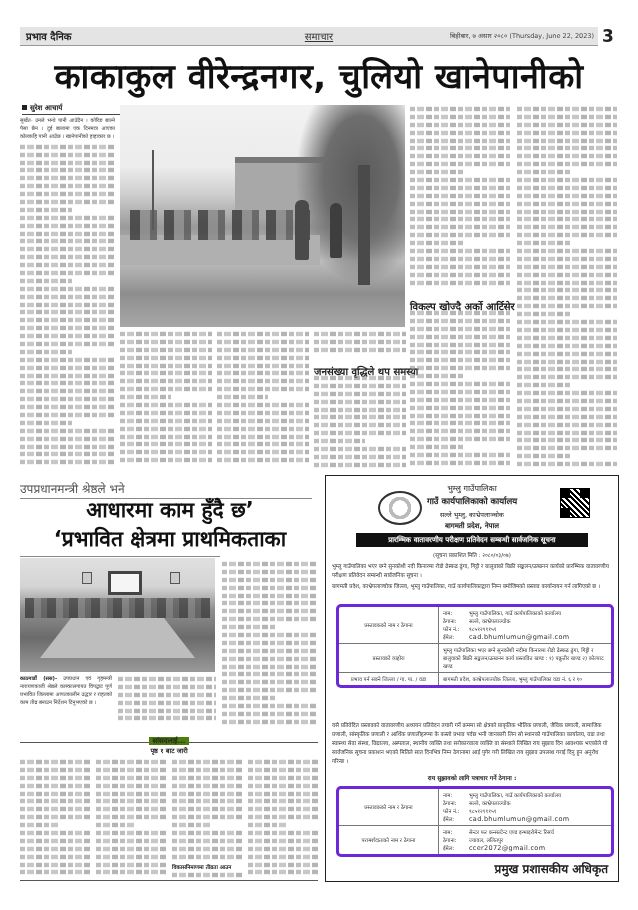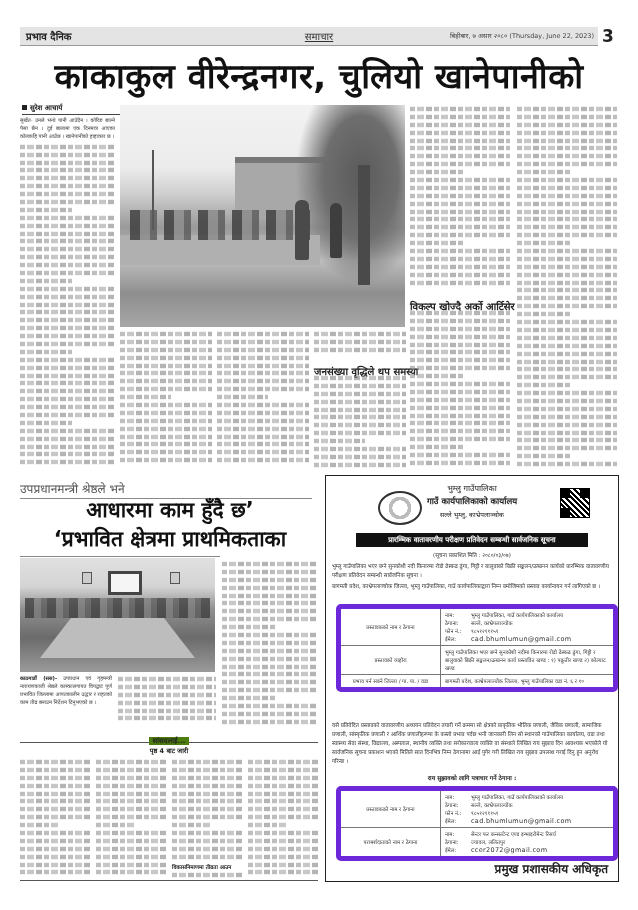--- a/index.html
+++ b/index.html
@@ -80,21 +80,21 @@
       repeating-linear-gradient(45deg,#000 0 2px,#fff 2px 4px); border:1px solid #000; }
   .ad .org { position:absolute; left:0; width:292px; text-align:center; color:#222; }
   .ad .o1 { top:6px; font-size:8px; font-weight:normal; }
   .ad .o2 { top:19px; font-size:8.5px; font-weight:bold; }
   .ad .o3 { top:34px; font-size:6.5px; }
   .ad .o4 { top:45px; font-size:7px; font-weight:bold; }
   .ad .banner { position:absolute; left:30px; top:57px; width:232px; height:14px; background:#111; color:#fff;
                 font-size:7px; font-weight:bold; text-align:center; line-height:14px; }
   .ad .pubdate { position:absolute; left:0; top:75px; width:292px; text-align:center; font-size:5.5px; color:#333; }
   .ad .para { position:absolute; left:6px; width:280px; font-size:5.5px; line-height:8.5px; color:#333; }
-  .ad .tbl { position:absolute; left:10px; width:272px; border:5px solid #6d28d9; border-radius:5px; }
+  .ad .tbl { position:absolute; left:10px; width:272px; border:3px solid #6d28d9; border-radius:5px; }
   .ad .row { display:flex; border-bottom:1px solid #777; }
   .ad .row:last-child { border-bottom:none; }
   .ad .lbl { width:95px; border-right:1px solid #777; font-size:5.3px; display:flex; align-items:center; justify-content:center; text-align:center; color:#333; padding:2px; }
   .ad .val { flex:1; padding:2px 4px; font-size:5.3px; line-height:8px; color:#333; }
   .ad .kv { display:flex; }
   .ad .k { width:26px; }
   .ad .email { font-family:"DejaVu Sans", sans-serif; font-size:6.5px; letter-spacing:.3px; }
   .ad .mid { position:absolute; left:0; width:292px; text-align:center; font-size:6px; font-weight:bold; color:#222; }
   .ad .sign { position:absolute; right:10px; bottom:4px; font-size:12px; font-weight:bold; color:#222; }
 </style>
@@ -391,21 +391,21 @@
         <span class="line"></span>
         <span class="line" style="width: 55%;"></span>
         <span class="line"></span>
         <span class="line"></span>
         <span class="line"></span>
       </div>
     </div>
 
   <div class="rule3"></div>
   <div class="contlabel"><span>सांसदलाई...</span></div>
-  <div class="contsub">पृष्ठ 4 बाट जारी</div>
+  <div class="contsub">पृष्ठ १ बाट जारी</div>
 
   <div class="col" style="left:0;top:758px;width:70px;height:120px;">
       <div class="fill">
         <span class="line"></span>
         <span class="line"></span>
         <span class="line"></span>
         <span class="line"></span>
         <span class="line"></span>
         <span class="line"></span>
         <span class="line"></span>
@@ -481,20 +481,21 @@
       </div>
     </div>
   <div class="rule4"></div>
 
   <div class="ad">
     <div class="logo"></div>
     <div class="qr"></div>
     <div class="org o1">भुम्लु गाउँपालिका</div>
     <div class="org o3">सल्ले भुम्लु, काभ्रेपलाञ्चोक</div>
     <div class="org o2">गाउँ कार्यपालिकाको कार्यालय</div>
+    <div class="org o4">बागमती प्रदेश, नेपाल</div>
     <div class="banner">प्रारम्भिक वातावरणीय परीक्षण प्रतिवेदन सम्बन्धी सार्वजनिक सूचना</div>
     <div class="pubdate">(सूचना प्रकाशित मिति : २०८०/०३/०७)</div>
     <div class="para" style="top:86px;">भुम्लु गाउँपालिका भएर बग्ने सुनकोशी नदी किनारमा रोडो ढेस्कढ ढुंगा, गिट्टी र बालुवाको बिक्री सङ्कलन/उत्खनन कार्यको प्रारम्भिक वातावरणीय परीक्षण प्रतिवेदन सम्बन्धी सार्वजनिक सूचना ।</div>
     <div class="para" style="top:106px;">बागमती प्रदेश, काभ्रेपलाञ्चोक जिल्ला, भुम्लु गाउँपालिका, गाउँ कार्यपालिकाद्वारा निम्न बमोजिमको प्रस्ताव कार्यान्वयन गर्न लागिएको छ ।</div>
 
     <div class="tbl" style="top:128px;" id="tbl1">
         <div class="row">
           <div class="lbl">प्रस्तावकको नाम र ठेगाना</div>
           <div class="val">
             <div class="kv">

